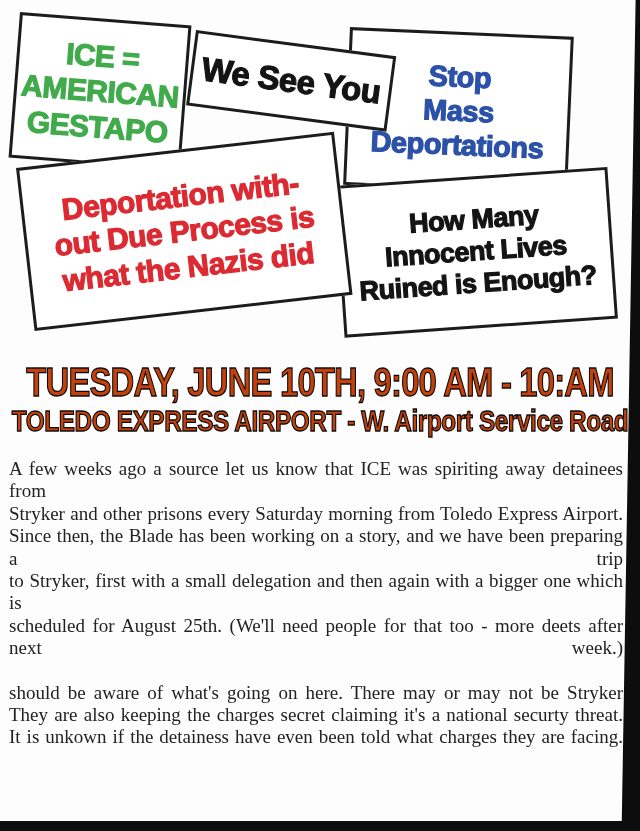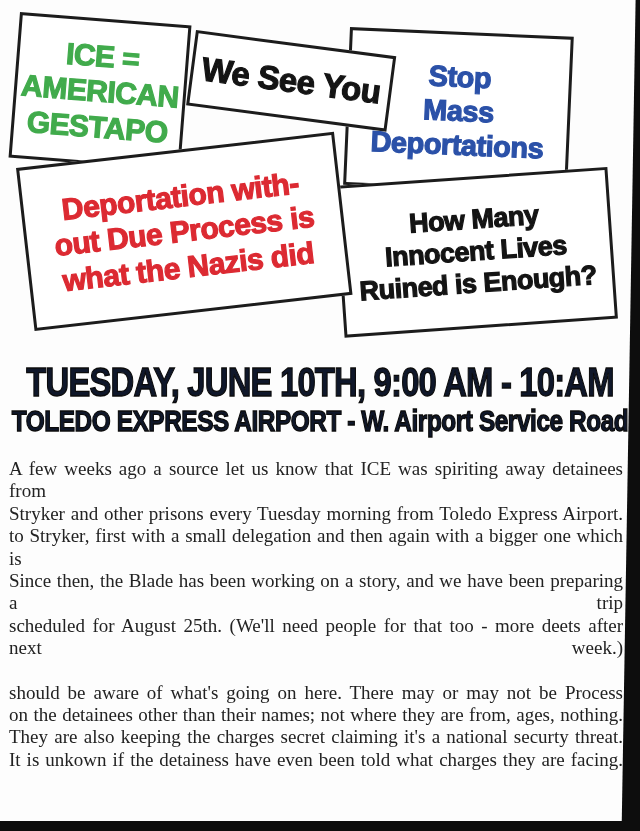--- a/index.html
+++ b/index.html
@@ -16,21 +16,21 @@
     font-weight:bold;letter-spacing:-0.5px;
     -webkit-text-stroke:1.2px currentColor;
     text-align:center;line-height:1.18;white-space:nowrap;
   }
   .s1{left:20px;top:12px;width:172px;height:146px;transform:rotate(4.5deg);font-size:30px;z-index:3;}
   .s2{left:196px;top:30px;width:202px;height:76px;transform:rotate(7.5deg);font-size:33px;z-index:2;}
   .s3{left:350px;top:27px;width:224px;height:158px;transform:rotate(2.5deg);font-size:29px;z-index:1;}
   .s4{left:16px;top:168px;width:320px;height:164px;transform:rotate(-6.5deg);font-size:30px;z-index:5;}
   .s5{left:334px;top:186px;width:274px;height:152px;transform:rotate(-4deg);font-size:27px;z-index:4;}
   
-  .headline{position:absolute;left:0;top:360px;width:640px;text-align:center;color:#0f172a;}
+  .headline{position:absolute;left:0;top:360px;width:640px;text-align:center;color:#c2410c;}
   .headline .hline{
     display:flex;justify-content:center;white-space:nowrap;
     font-weight:bold;-webkit-text-stroke:1.3px #0b0b0b;
   }
   .h1{font-size:41px;line-height:44px;transform:scaleX(0.80);letter-spacing:-1px;}
   .h2{font-size:29px;line-height:31px;transform:scaleX(0.84);letter-spacing:-0.5px;margin-top:2px;}
   
   .bodytext{
     position:absolute;left:9px;top:458px;width:614px;
     font-family:"Liberation Serif",serif;font-size:19px;color:#222222;
@@ -80,28 +80,27 @@
   </div>
 
   <div class="headline">
     <div class="hline h1">TUESDAY, JUNE 10TH, 9:00 AM - 10:AM</div>
     <div class="hline h2">TOLEDO EXPRESS AIRPORT - W. Airport Service Road</div>
   </div>
 
   <div class="bodytext">
     <div class="para">
         <div class="line">A few weeks ago a source let us know that ICE was spiriting away detainees from</div>
-        <div class="line">Stryker and other prisons every Tuesday morning from Toledo Express Airport.</div>
+        <div class="line">Stryker and other prisons every Saturday morning from Toledo Express Airport.</div>
+        <div class="line">Since then, the Blade has been working on a story, and we have been preparing a trip</div>
         <div class="line">to Stryker, first with a small delegation and then again with a bigger one which is</div>
-        <div class="line">Since then, the Blade has been working on a story, and we have been preparing a trip</div>
         <div class="line">scheduled for August 25th. (We'll need people for that too - more deets after next week.)</div>
       </div>
     <div class="para">
-        <div class="line">should be aware of what's going on here. There may or may not be Process</div>
-        <div class="line">on the detainees other than their names; not where they are from, ages, nothing.</div>
+        <div class="line">should be aware of what's going on here. There may or may not be Stryker</div>
         <div class="line">They are also keeping the charges secret claiming it's a national securty threat.</div>
         <div class="line">It is unkown if the detainess have even been told what charges they are facing.</div>
       </div>
 
   </div>
 
   <div class="right-bar"></div>
   <div class="bottom-bar"></div>
 
 </div>

